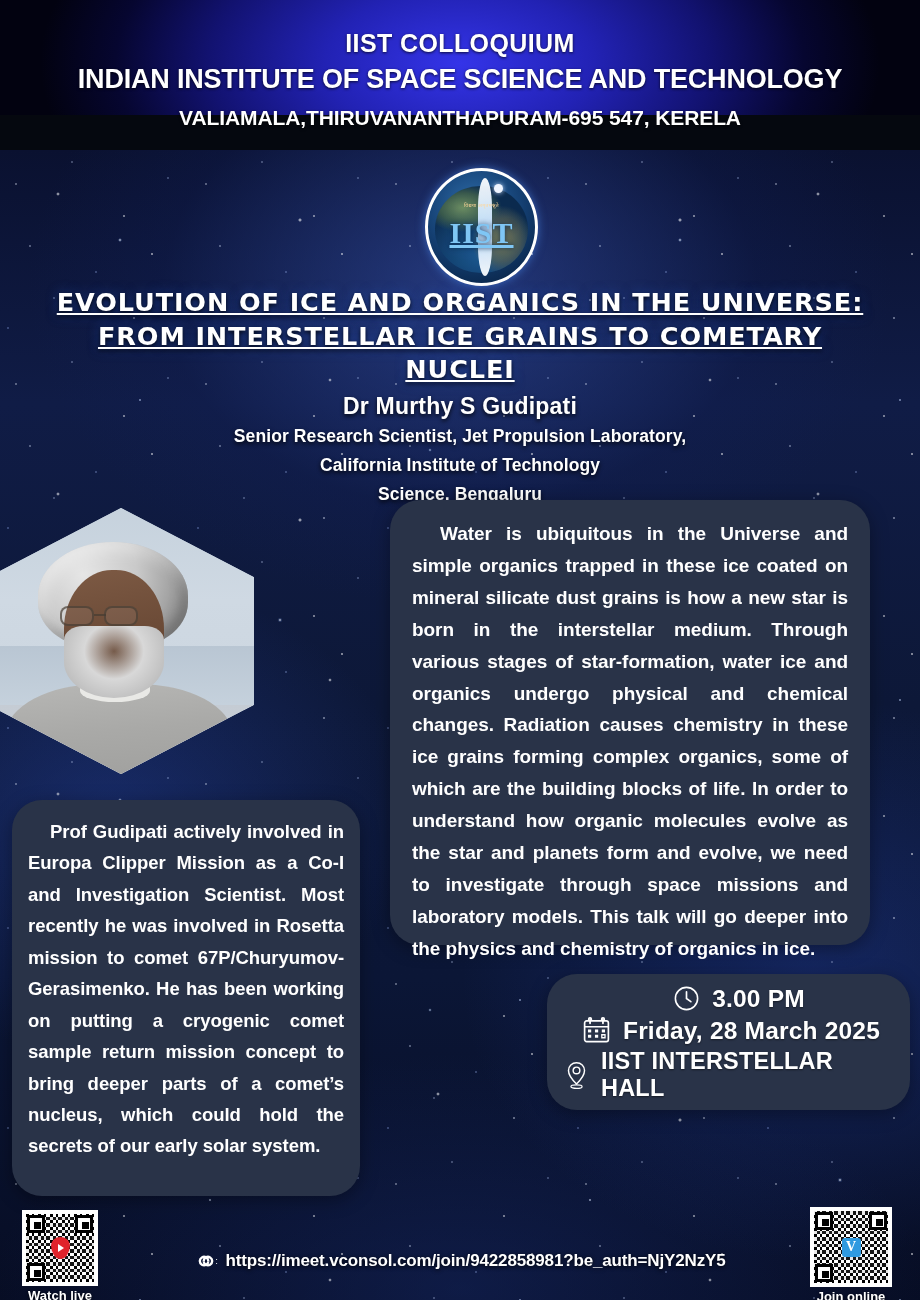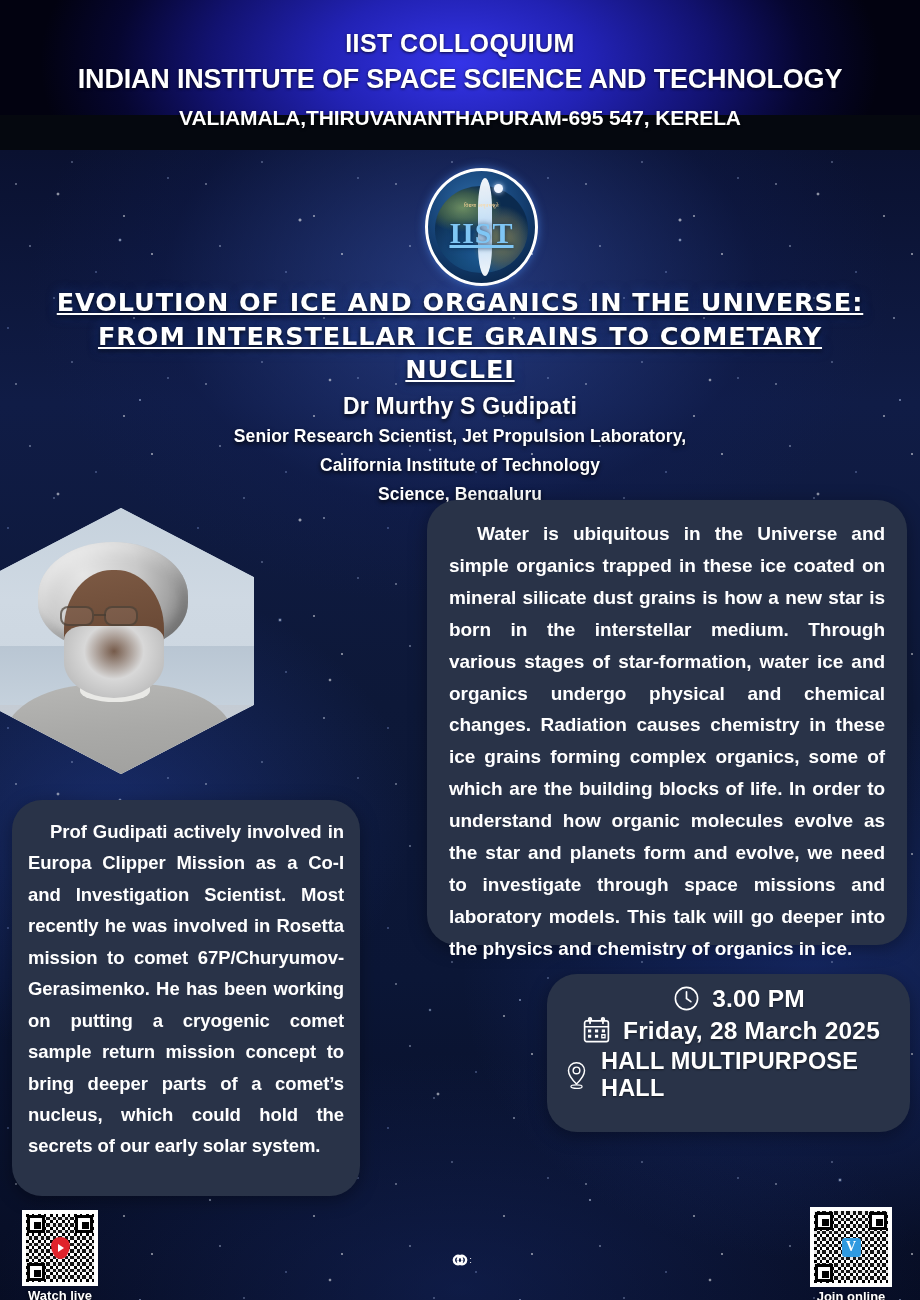--- a/index.html
+++ b/index.html
@@ -235,42 +235,41 @@
     background:#293348;
     border-radius:30px;
     z-index:5;
     box-shadow:0 4px 18px rgba(0,0,0,.35);
   }
 
   
   .abstract {
     left:390px; top:500px; width:480px; height:445px;
     padding:18px 22px 16px 22px;
-    margin-left:37px;
   }
   .abstract p {
     font-size:19px; font-weight:bold; color:#ffffff;
     line-height:1.68; text-align:justify; text-indent:28px;
     letter-spacing:-.05px;
   }
 
   
   .bio {
     left:12px; top:800px; width:348px; height:396px;
     padding:16px 16px 14px 16px;
   }
   .bio p {
     font-size:18.5px; font-weight:bold; color:#ffffff;
     line-height:1.70; text-align:justify; text-indent:22px;
     letter-spacing:-.05px;
   }
 
   
   .event {
-    left:547px; top:974px; width:363px; height:158px;
+    left:547px; top:974px; width:363px; height:136px;
     padding:10px 14px 8px 14px;
   }
   .ev-row {
     display:flex; align-items:center; gap:11px;
     color:#ffffff;
   }
   .ev-row.time { justify-content:center; padding-left:20px; }
   .ev-row.date { justify-content:center; padding-left:4px; margin-top:2px; }
   .ev-row.venue { justify-content:center; padding-left:2px; margin-top:2px; }
   .ev-text {
@@ -438,21 +437,21 @@
       </svg>
       <span class="ev-text">Friday, 28 March 2025</span>
     </div>
 
     <div class="ev-row venue">
       <svg class="ev-icon" width="27" height="29" viewBox="0 0 24 26">
         <path d="M12 1.6c-4.1 0-7.2 3.1-7.2 7 0 5.1 7.2 12 7.2 12s7.2-6.9 7.2-12c0-3.9-3.1-7-7.2-7z" fill="none" stroke="#ffffff" stroke-width="1.3"></path>
         <circle cx="12" cy="8.5" r="3" fill="none" stroke="#ffffff" stroke-width="1.3"></circle>
         <ellipse cx="12" cy="23" rx="5" ry="1.5" fill="none" stroke="#ffffff" stroke-width="1.1"></ellipse>
       </svg>
-      <span class="ev-text venue-t">HALL MULTIPURPOSE HALL</span>
+      <span class="ev-text venue-t">IIST INTERSTELLAR HALL</span>
     </div>
   </div>
 
   <div class="qr-block qr-left">
     <div class="qr-img">
       <div class="qr-noise"></div>
       <div class="qr-finder tl"></div>
       <div class="qr-finder tr"></div>
       <div class="qr-finder bl"></div>
       <div class="qr-center">
@@ -474,15 +473,16 @@
     </div>
     <div class="qr-label">Join  online</div>
   </div>
 
   <div class="footer-link">
     <svg class="link-icon" width="24" height="18" viewBox="0 0 26 18">
       <path d="M10.5 9a4.6 4.6 0 1 1 0 .2" fill="none" stroke="#ffffff" stroke-width="2.6"></path>
       <path d="M15.5 9a4.6 4.6 0 1 0 0 .2" fill="none" stroke="#ffffff" stroke-width="2.6"></path>
       <text x="23.2" y="12.6" font-size="9" fill="#ffffff" font-family="Liberation Sans, sans-serif">:</text>
     </svg>
+    <span class="link-text">https://imeet.vconsol.com/join/9422858981?be_auth=NjY2NzY5</span>
   </div>
 
 </div>
 
 </body></html>

